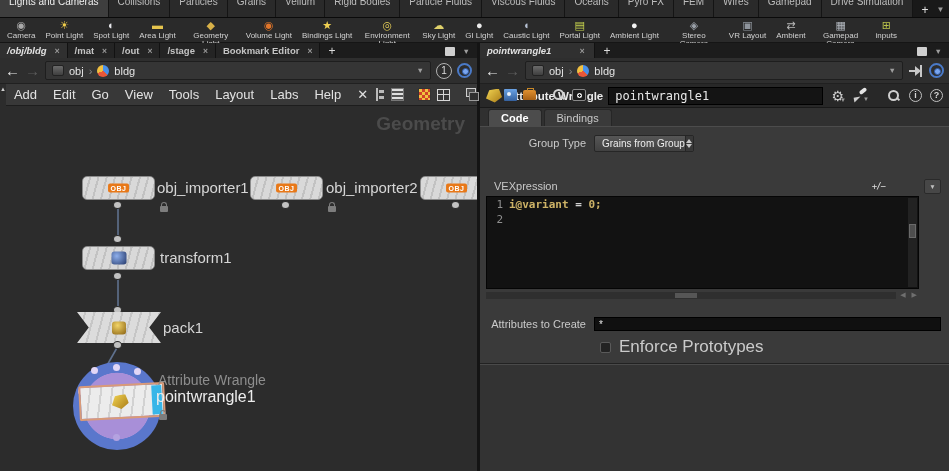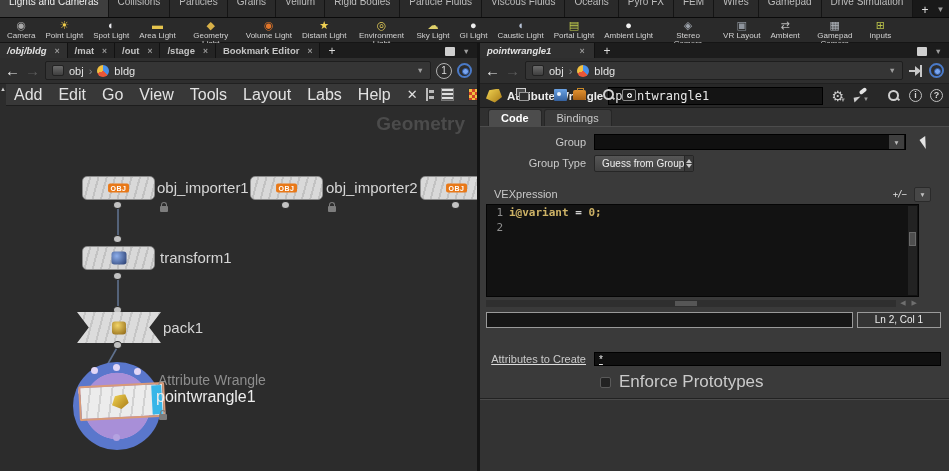--- a/index.html
+++ b/index.html
@@ -64,21 +64,21 @@
   .pin-icon { width:16px; height:14px; position:relative; }
   .pin-icon::before { content:""; position:absolute; left:1px; top:6px; width:7px; height:2px; background:#c8c8c8; }
   .pin-icon::after { content:""; position:absolute; left:7px; top:2px; border-left:6px solid #c8c8c8;
                      border-top:5px solid transparent; border-bottom:5px solid transparent; }
   .pin-bar { position:absolute; right:2px; top:1px; width:2px; height:12px; background:#c8c8c8; }
 
   
   .menurow { height:22px; background:#383838; display:flex; align-items:center; border-bottom:1px solid #1d1d1d; }
   .collapse-strip { width:9px; height:22px; background:#2c2c2c; display:flex; justify-content:center; padding-top:2px; }
   .collapse-strip span { font-size:6px; color:#cfcfcf; line-height:6px; }
-  .menu-item { font-size:16px; color:#e2e2e2; padding:0 8px; }
+  .menu-item { font-size:13px; color:#e2e2e2; padding:0 8px; }
   .micons { display:flex; align-items:center; gap:6px; margin-left:8px; }
   .mi { display:inline-block; }
   .tools-x { font-size:13px; color:#e0e0e0; font-weight:bold; }
   .tree-icon { width:11px; height:13px; background:linear-gradient(#bbb,#bbb) 2px 0/2px 13px no-repeat,
                linear-gradient(#bbb,#bbb) 5px 2px/5px 3px no-repeat, linear-gradient(#bbb,#bbb) 5px 8px/5px 3px no-repeat; }
   .list-icon { width:13px; height:13px; background:repeating-linear-gradient(#e0e0e0 0 2px, #555 2px 4px); border:1px solid #777; }
   .palette-icon { width:13px; height:13px; border:1px solid #333;
                   background:repeating-conic-gradient(#d04028 0 25%, #f0c040 0 50%) 0 0/6px 6px; margin-left:8px; }
   .grid-icon { width:13px; height:12px; border:1px solid #d8d8d8;
                background:linear-gradient(#d8d8d8,#d8d8d8) center/100% 1px no-repeat,
@@ -165,21 +165,21 @@
   .cursor-arrow { width:0; height:0; border-top:11px solid #e4e4e4; border-right:7px solid transparent;
                   transform:rotate(-35deg); margin-left:16px; }
   .dropdown { width:100px; height:17px; background:linear-gradient(#565656,#414141); border:1px solid #262626;
               border-radius:2px; display:flex; align-items:center; }
   .dropdown .dval { flex:1; font-size:10px; color:#ededed; padding-left:7px; white-space:nowrap; }
   .spinner { width:13px; height:15px; background:#383838; border-left:1px solid #262626; display:flex;
              flex-direction:column; align-items:center; justify-content:center; gap:1px; }
   .spin-t { width:0; height:0; border-left:3px solid transparent; border-right:3px solid transparent; border-bottom:4px solid #c8c8c8; }
   .spin-b { width:0; height:0; border-left:3px solid transparent; border-right:3px solid transparent; border-top:4px solid #c8c8c8; }
 
-  .vexrow { display:flex; align-items:center; height:18px; margin-top:12px; padding:0 18px 0 14px; }
+  .vexrow { display:flex; align-items:center; height:18px; margin-top:24px; padding:0 8px 0 14px;gap:31px; }
   .vexlabel { font-size:11px; color:#c8c8c8; }
   .vex-spacer { flex:1; }
   .pm-icon { font-size:9px; color:#e0e0e0; letter-spacing:-1px; margin-right:8px; font-family:"DejaVu Sans Mono",monospace; }
   .dd-btn { width:17px; height:15px; background:#474747; border:1px solid #2a2a2a; border-radius:2px;
             display:flex; align-items:center; justify-content:center; font-size:6.5px; color:#c0c0c0; }
 
   .editor { position:relative; margin:1px 30px 0 6px; height:93px; background:#121212; border:1px solid #050505;
             font-family:"DejaVu Sans Mono","Liberation Mono",monospace; font-size:11px; }
   .eline { display:flex; line-height:15px; }
   .gutter { width:22px; text-align:right; padding-right:6px; color:#8f8f8f; }
@@ -190,21 +190,21 @@
   .hscrollrow { display:flex; align-items:center; margin:2px 30px 0 6px; gap:4px; }
   .hscroll { flex:1; height:7px; background:#2f2f2f; position:relative; }
   .hhandle { position:absolute; left:46%; top:1px; width:22px; height:5px; background:#565656; }
   .scroll-arrows { font-size:7px; color:#6f6f6f; letter-spacing:2px; }
 
   .statusrow { display:flex; align-items:center; margin:4px 8px 0 6px; gap:4px; height:17px; }
   .status-left { flex:1; height:16px; background:#161616; border:1px solid #9a9a9a; }
   .status-right { width:84px; height:16px; background:#343434; border:1px solid #9a9a9a; display:flex;
                   align-items:center; justify-content:center; font-size:10px; color:#ececec; }
 
-  .attr-row { margin-top:21px;text-decoration:underline; }
+  .attr-row { margin-top:15px; }
   .attr-field { flex:1; height:14px; background:#101010; border:1px solid #000; margin-right:8px;
                 display:flex; align-items:center; }
   .attr-field .fval { font-size:10px; color:#e8e8e8; padding-left:4px; }
   .enf-row { display:flex; align-items:center; height:14px; margin-top:6px; padding-left:120px; gap:8px; }
   .checkbox { width:11px; height:11px; background:#232323; border:1px solid #5a5a5a; border-radius:2px; }
   .enf-label { font-size:17px; color:#cacaca; }
   .params-bottom { flex:1; margin-top:9px; background:#333333; border-top:1px solid #222;
                    box-shadow:inset 0 1px 0 #4a4a4a; }
 </style>
 </head>
@@ -252,21 +252,21 @@
     <div class="tool narrow">
         <span class="tglyph" style="color: rgb(216, 177, 72);">◆</span>
         <span class="tlabel">Geometry Light</span>
       </div>
     <div class="tool">
         <span class="tglyph" style="color: rgb(226, 118, 42);">◉</span>
         <span class="tlabel">Volume Light</span>
       </div>
     <div class="tool">
         <span class="tglyph" style="color: rgb(239, 208, 82);">★</span>
-        <span class="tlabel">Distant Light</span>
+        <span class="tlabel">Bindings Light</span>
       </div>
     <div class="tool narrow">
         <span class="tglyph" style="color: rgb(231, 207, 88);">◎</span>
         <span class="tlabel">Environment Light</span>
       </div>
     <div class="tool">
         <span class="tglyph" style="color: rgb(222, 208, 106);">☁</span>
         <span class="tlabel">Sky Light</span>
       </div>
     <div class="tool">
@@ -492,33 +492,25 @@
         </div>
       </div>
 
       <div class="paramtabs">
         <div class="ctab active">Code</div>
         <div class="ctab">Bindings</div>
       </div>
 
       <div class="params">
 
-        <div class="prow">
-          <div class="plabel">Group</div>
-          <div class="pfield">
-            <span class="fval"></span>
-            <span class="fdd">▼</span>
-          </div>
-          <span class="cursor-arrow"></span>
-        </div>
 
         <div class="prow" style="margin-top:1px;">
           <div class="plabel">Group Type</div>
           <div class="dropdown">
-            <span class="dval">Guess from Group</span>
+            <span class="dval">Grains from Group</span>
             <span class="spinner">
                 <span class="spin-t"></span>
                 <span class="spin-b"></span>
               </span>
           </div>
         </div>
 
 
         <div class="vexrow">
           <span class="vexlabel">VEXpression</span>
@@ -537,24 +529,20 @@
           <div class="vscroll">
               <div class="vhandle"></div>
             </div>
         </div>
         <div class="hscrollrow">
           <div class="hscroll">
               <div class="hhandle"></div>
             </div>
           <span class="scroll-arrows">◀ ▶</span>
         </div>
-        <div class="statusrow">
-          <div class="status-left"></div>
-          <div class="status-right">Ln 2, Col 1</div>
-        </div>
 
         <div class="prow attr-row">
           <div class="plabel">Attributes to Create</div>
           <div class="attr-field">
             <span class="fval">*</span>
           </div>
         </div>
 
         <div class="enf-row">
           <span class="checkbox"></span>

